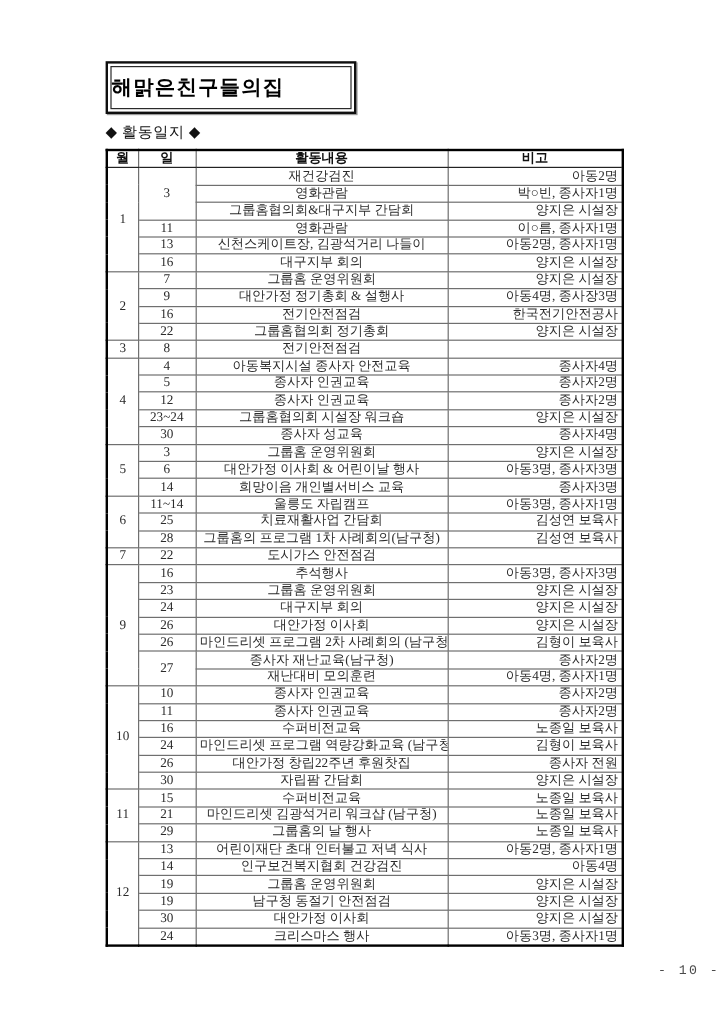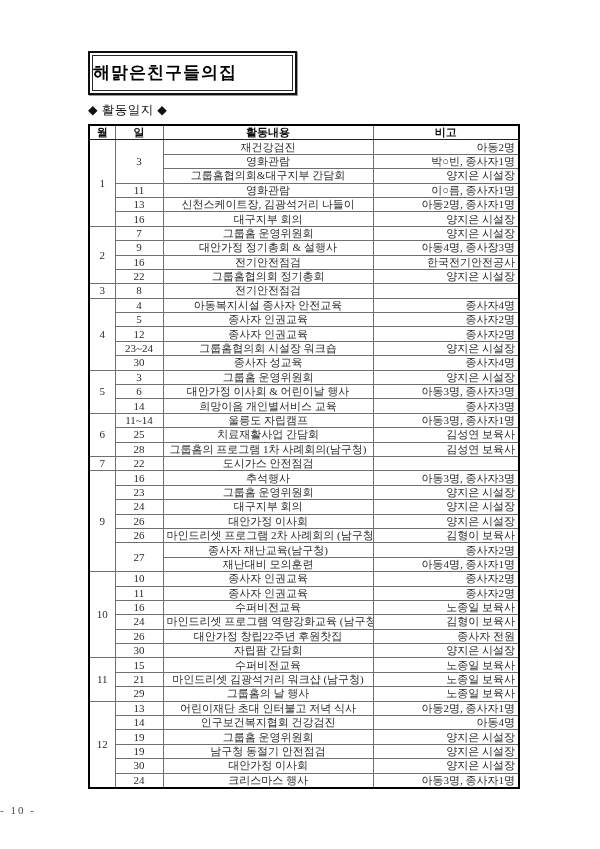--- a/index.html
+++ b/index.html
@@ -35,23 +35,23 @@
   .activity-table thead th {
     font-weight:bold; text-align:center; color:#111;
     border-bottom:1px solid #222;
   }
   .col-month { text-align:center; padding:0; }
   .col-day   { text-align:center; padding:0; }
   .col-activity { text-align:center; padding-left:6px; }
   .col-note  { text-align:right; padding-left:5px; }
   tr.group-start td { border-top:1.6px solid #000; }
   .page-number {
-    position:absolute; left:0; right:0; top:804px; text-align:left;
+    position:absolute; left:0; right:0; top:804px; text-align:right;
     font-size:11px; color:#4a4a4a; letter-spacing:2px;
-    font-family:Liberation Serif, serif;
+    font-family:Liberation Mono, monospace;
   }
 </style>
 </head>
 <body>
 
 <div class="page">
 
   <div class="title-box">
     <div class="title-box-inner">해맑은친구들의집</div>
   </div>

